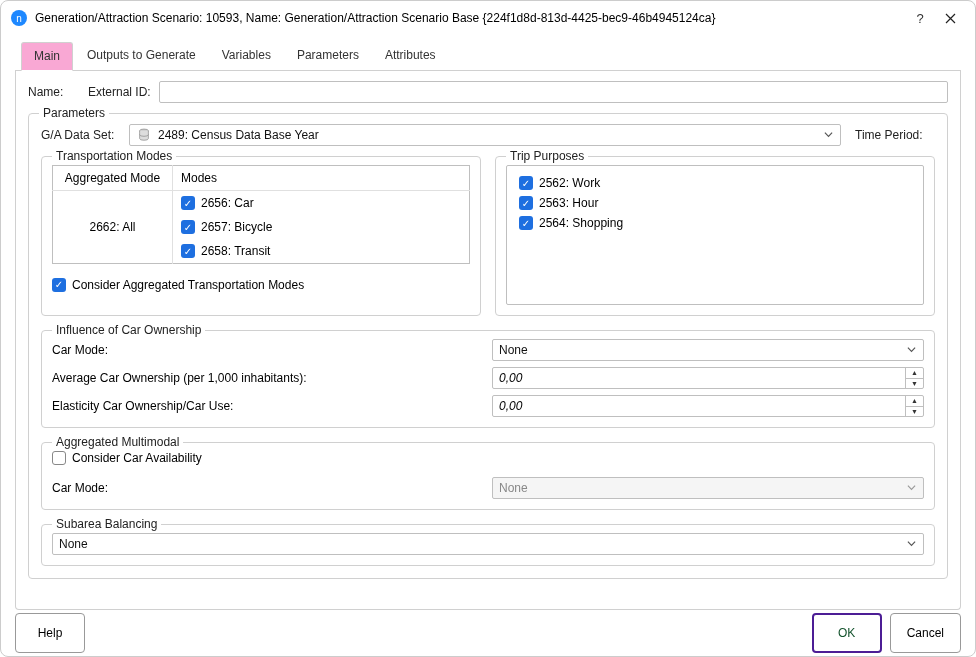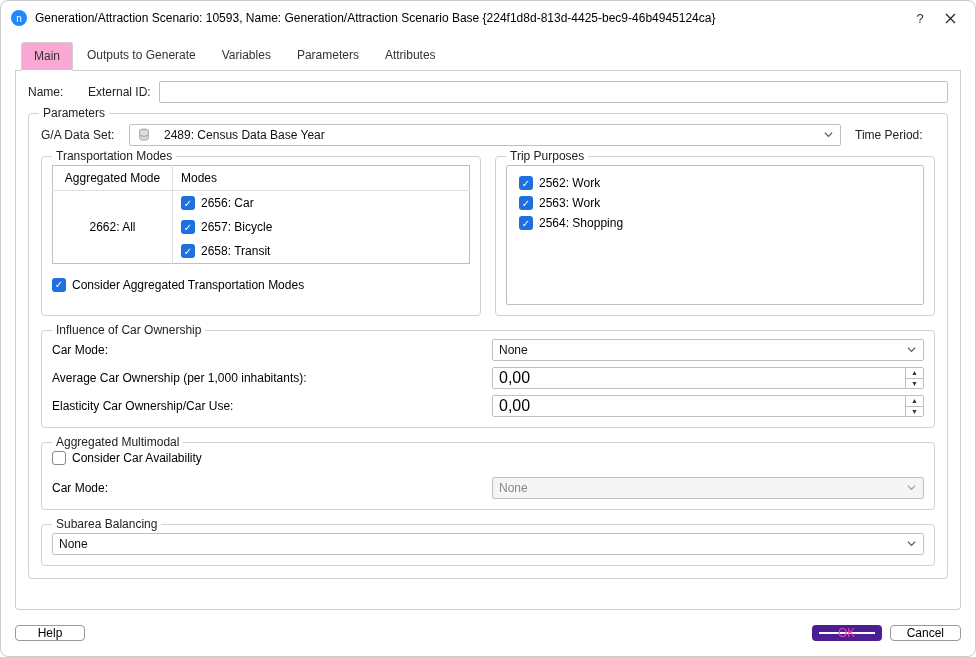--- a/index.html
+++ b/index.html
@@ -12,21 +12,21 @@
   .content { flex:1; padding:6px 14px 0 14px; display:flex; flex-direction:column; }
   .tabs { border-bottom:1px solid #d0d0d0; display:flex; gap:2px; padding-left:6px; }
   .tab { padding:6px 12px 7px; font-size:12px; color:#333; position:relative; top:1px; }
   .tab.active { border:1px solid #d0d0d0; border-bottom:1px solid #fff; border-radius:3px 3px 0 0; background:#f9a8d4; }
   .panel { border:1px solid #d0d0d0; border-top:none; border-radius:0 0 4px 4px; padding:10px 12px 14px; flex:1; overflow:auto; }
   .row { display:flex; align-items:center; gap:8px; margin-bottom:8px; }
   .lbl { font-size:12px; color:#222; }
   input.txt { height:22px; border:1px solid #bfbfbf; border-radius:2px; padding:0 6px; font-size:12px; background:#fff; }
   .group { border:1px solid #d0d0d0; border-radius:4px; padding:10px 12px 12px; position:relative; margin-top:10px; }
   .group > .legend { position:absolute; top:-8px; left:10px; background:#fff; padding:0 4px; font-size:12px; color:#222; }
-  .select { display:flex; align-items:center; border:1px solid #bfbfbf; border-radius:2px; height:22px; background:#fff; padding:0 4px 0 6px; font-size:12px; gap:12px; }
+  .select { display:flex; align-items:center; border:1px solid #bfbfbf; border-radius:2px; height:22px; background:#fff; padding:0 4px 0 6px; font-size:12px; gap:6px; }
   .select .icon { width:16px; height:16px; display:flex; align-items:center; justify-content:center; }
   .select .value { flex:1; color:#111; }
   .select .chev { color:#555; font-size:10px; padding:0 3px; }
   .select.disabled { background:#f5f5f5; color:#888; }
   .select.disabled .value { color:#888; }
   .two-col { display:flex; gap:14px; }
   .subgroup { border:1px solid #d0d0d0; border-radius:4px; padding:8px 10px 10px; position:relative; margin-top:6px; }
   .subgroup > .legend { position:absolute; top:-8px; left:10px; background:#fff; padding:0 4px; font-size:12px; color:#222; }
   .tbl { border:1px solid #bfbfbf; width:100%; border-collapse:collapse; font-size:12px; }
   .tbl th, .tbl td { padding:5px 8px; text-align:left; }
@@ -36,27 +36,27 @@
   .chk .box { width:14px; height:14px; border-radius:3px; display:flex; align-items:center; justify-content:center; font-size:10px; flex-shrink:0; }
   .chk .box.on { background:#1e6fe0; color:#fff; }
   .chk .box.off { background:#fff; border:1px solid #888; }
   .modes-list { display:flex; flex-direction:column; gap:10px; }
   .trip-list { display:flex; flex-direction:column; gap:6px; padding:4px 8px; }
   .trip-box { border:1px solid #bfbfbf; border-radius:2px; height:140px; padding:6px 4px; overflow:auto; }
   .form-row { display:flex; align-items:center; font-size:12px; margin-bottom:6px;justify-content:center; }
   .form-row .flbl { width:440px; }
   .form-row .fctl { flex:1; }
   .spin { display:flex; border:1px solid #bfbfbf; border-radius:2px; height:22px; background:#fff; }
-  .spin input { border:none; flex:1; padding:0 6px; font-size:16px; outline:none; background:transparent; }
+  .spin input { border:none; flex:1; padding:0 6px; font-size:12px; outline:none; background:transparent;font-style:italic; }
   .spin .btns { width:18px; display:flex; flex-direction:column; border-left:1px solid #bfbfbf; }
   .spin .btns div { flex:1; display:flex; align-items:center; justify-content:center; font-size:7px; color:#333; }
   .spin .btns div:first-child { border-bottom:1px solid #bfbfbf; }
   .footer { height:46px; display:flex; align-items:center; padding:0 14px; gap:8px; }
-  .btn { height:16px; min-width:70px; padding:0 16px; border:1px solid #999; border-radius:4px; background:#fff; font-size:12px; display:flex; align-items:center; justify-content:center; }
-  .btn.primary { border:7px solid #4c1d95; color:#ec4899; min-width:70px;}
+  .btn { height:40px; min-width:70px; padding:0 16px; border:1px solid #999; border-radius:4px; background:#fff; font-size:12px; display:flex; align-items:center; justify-content:center; }
+  .btn.primary { border:2px solid #4c1d95; color:#14532d; min-width:70px;}
   .spacer { flex:1; }
   svg.db { width:14px; height:14px; }
   svg.clock { width:14px; height:14px; }
 </style>
 </head>
 <body>
 
 <div class="window">
   <div class="titlebar">
     <div class="appicon">n</div>
@@ -152,21 +152,21 @@
           <div class="subgroup" style="flex:1">
             <span class="legend">Trip Purposes</span>
             <div class="trip-box">
               <div class="trip-list">
                 <label class="chk">
                   <span class="box on">✓</span>
                   <span>2562: Work</span>
                 </label>
                 <label class="chk">
                   <span class="box on">✓</span>
-                  <span>2563: Work</span>
+                  <span>2563: Hour</span>
                 </label>
                 <label class="chk">
                   <span class="box on">✓</span>
                   <span>2564: Shopping</span>
                 </label>
               </div>
             </div>
           </div>
         </div>
 

